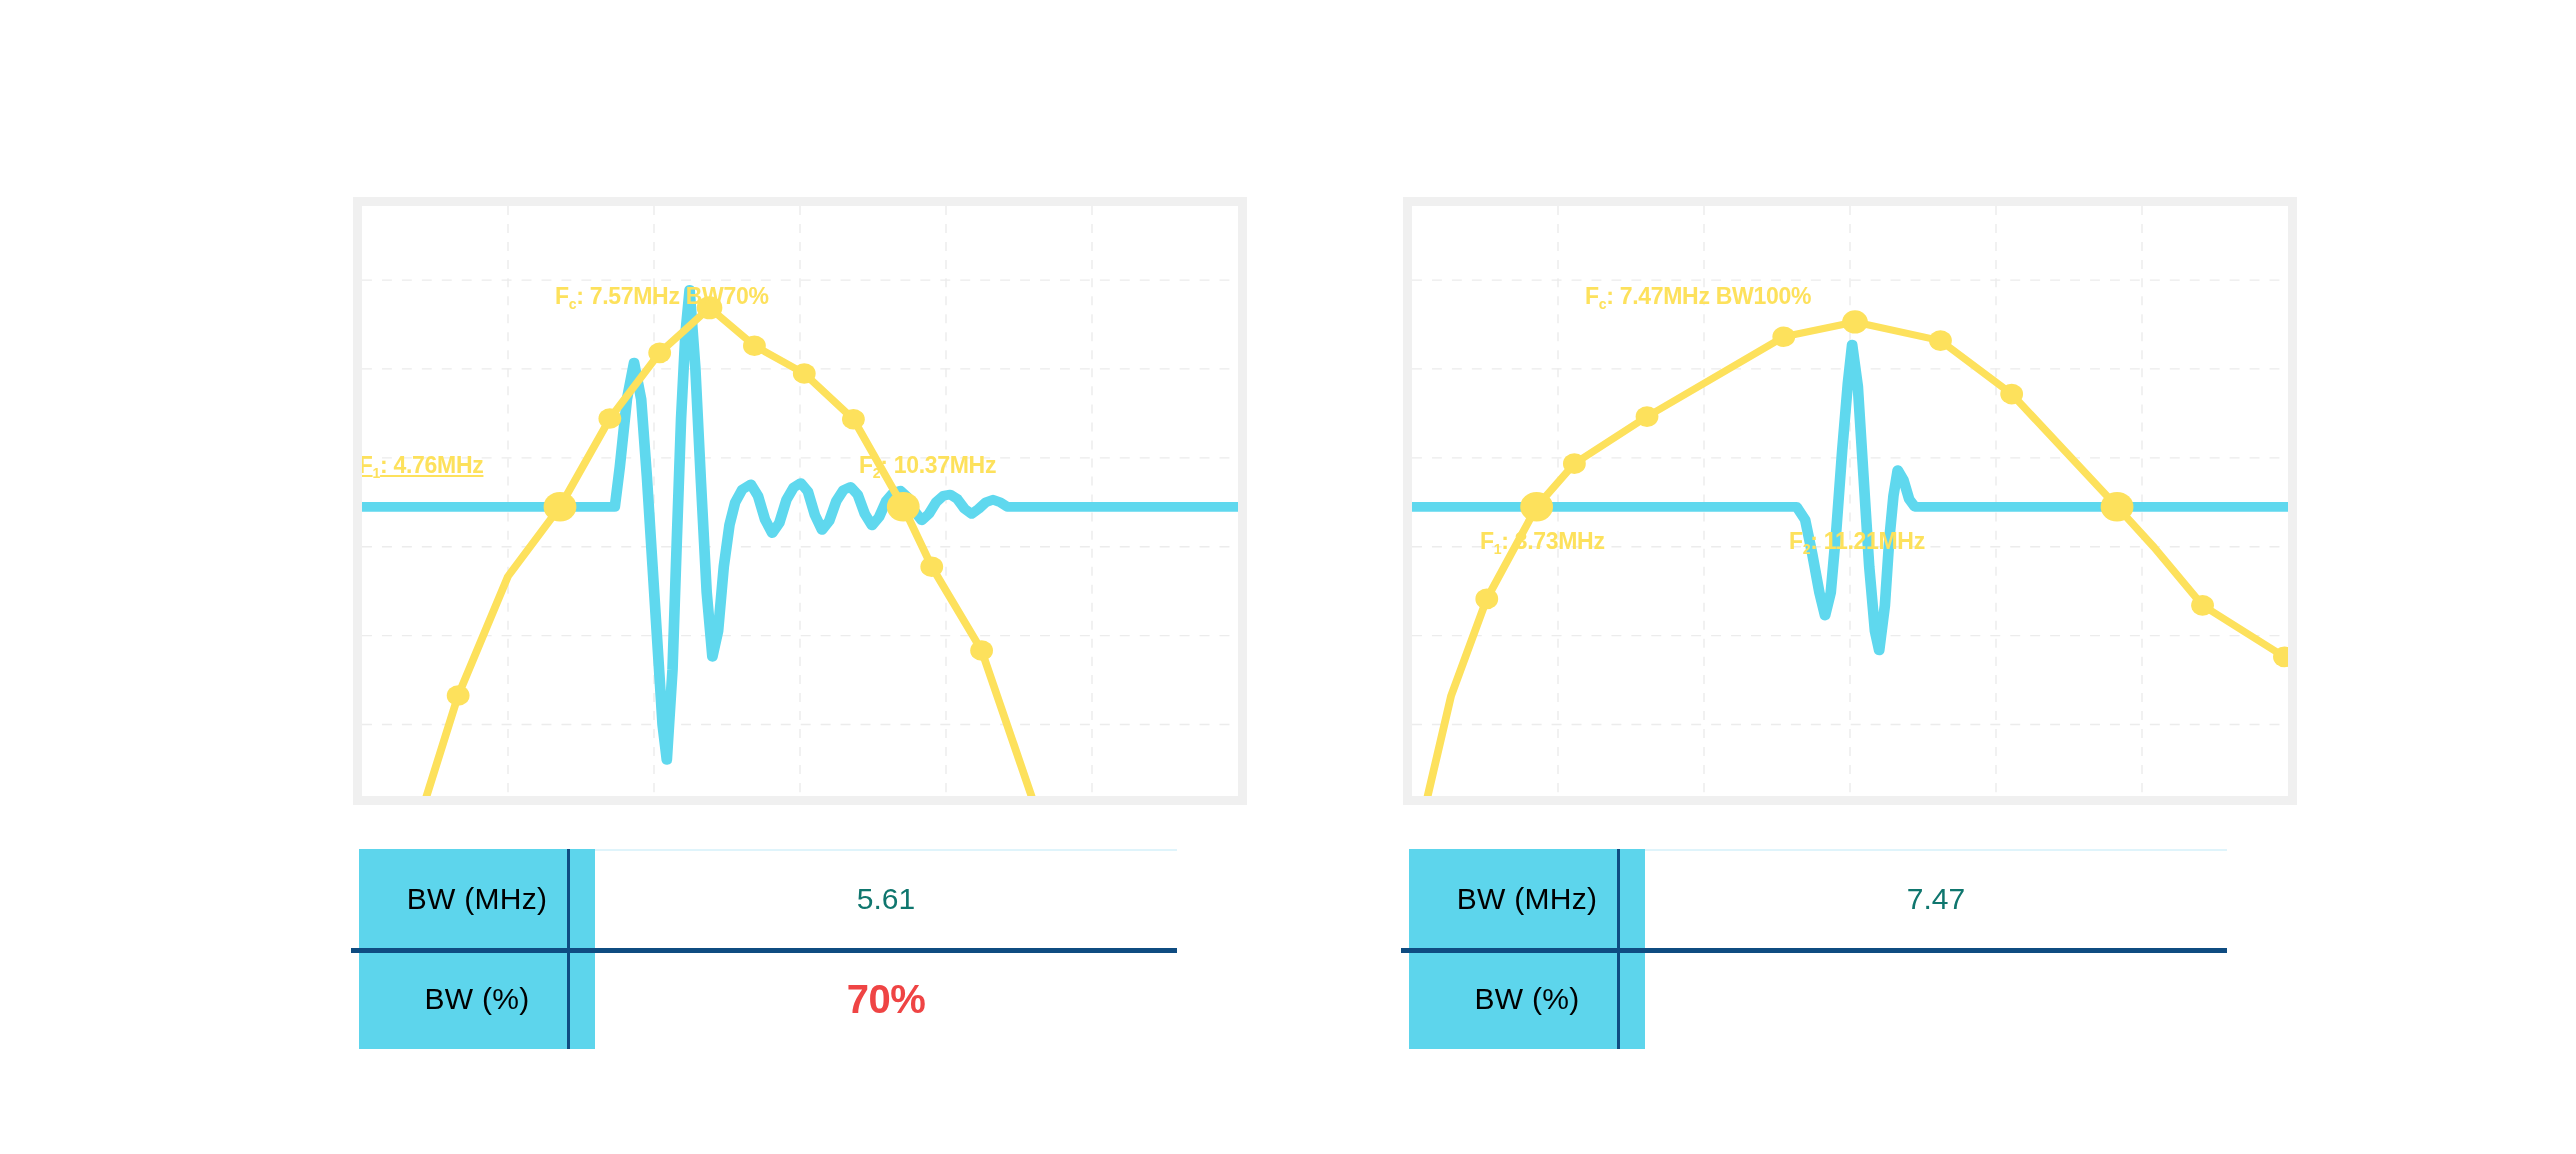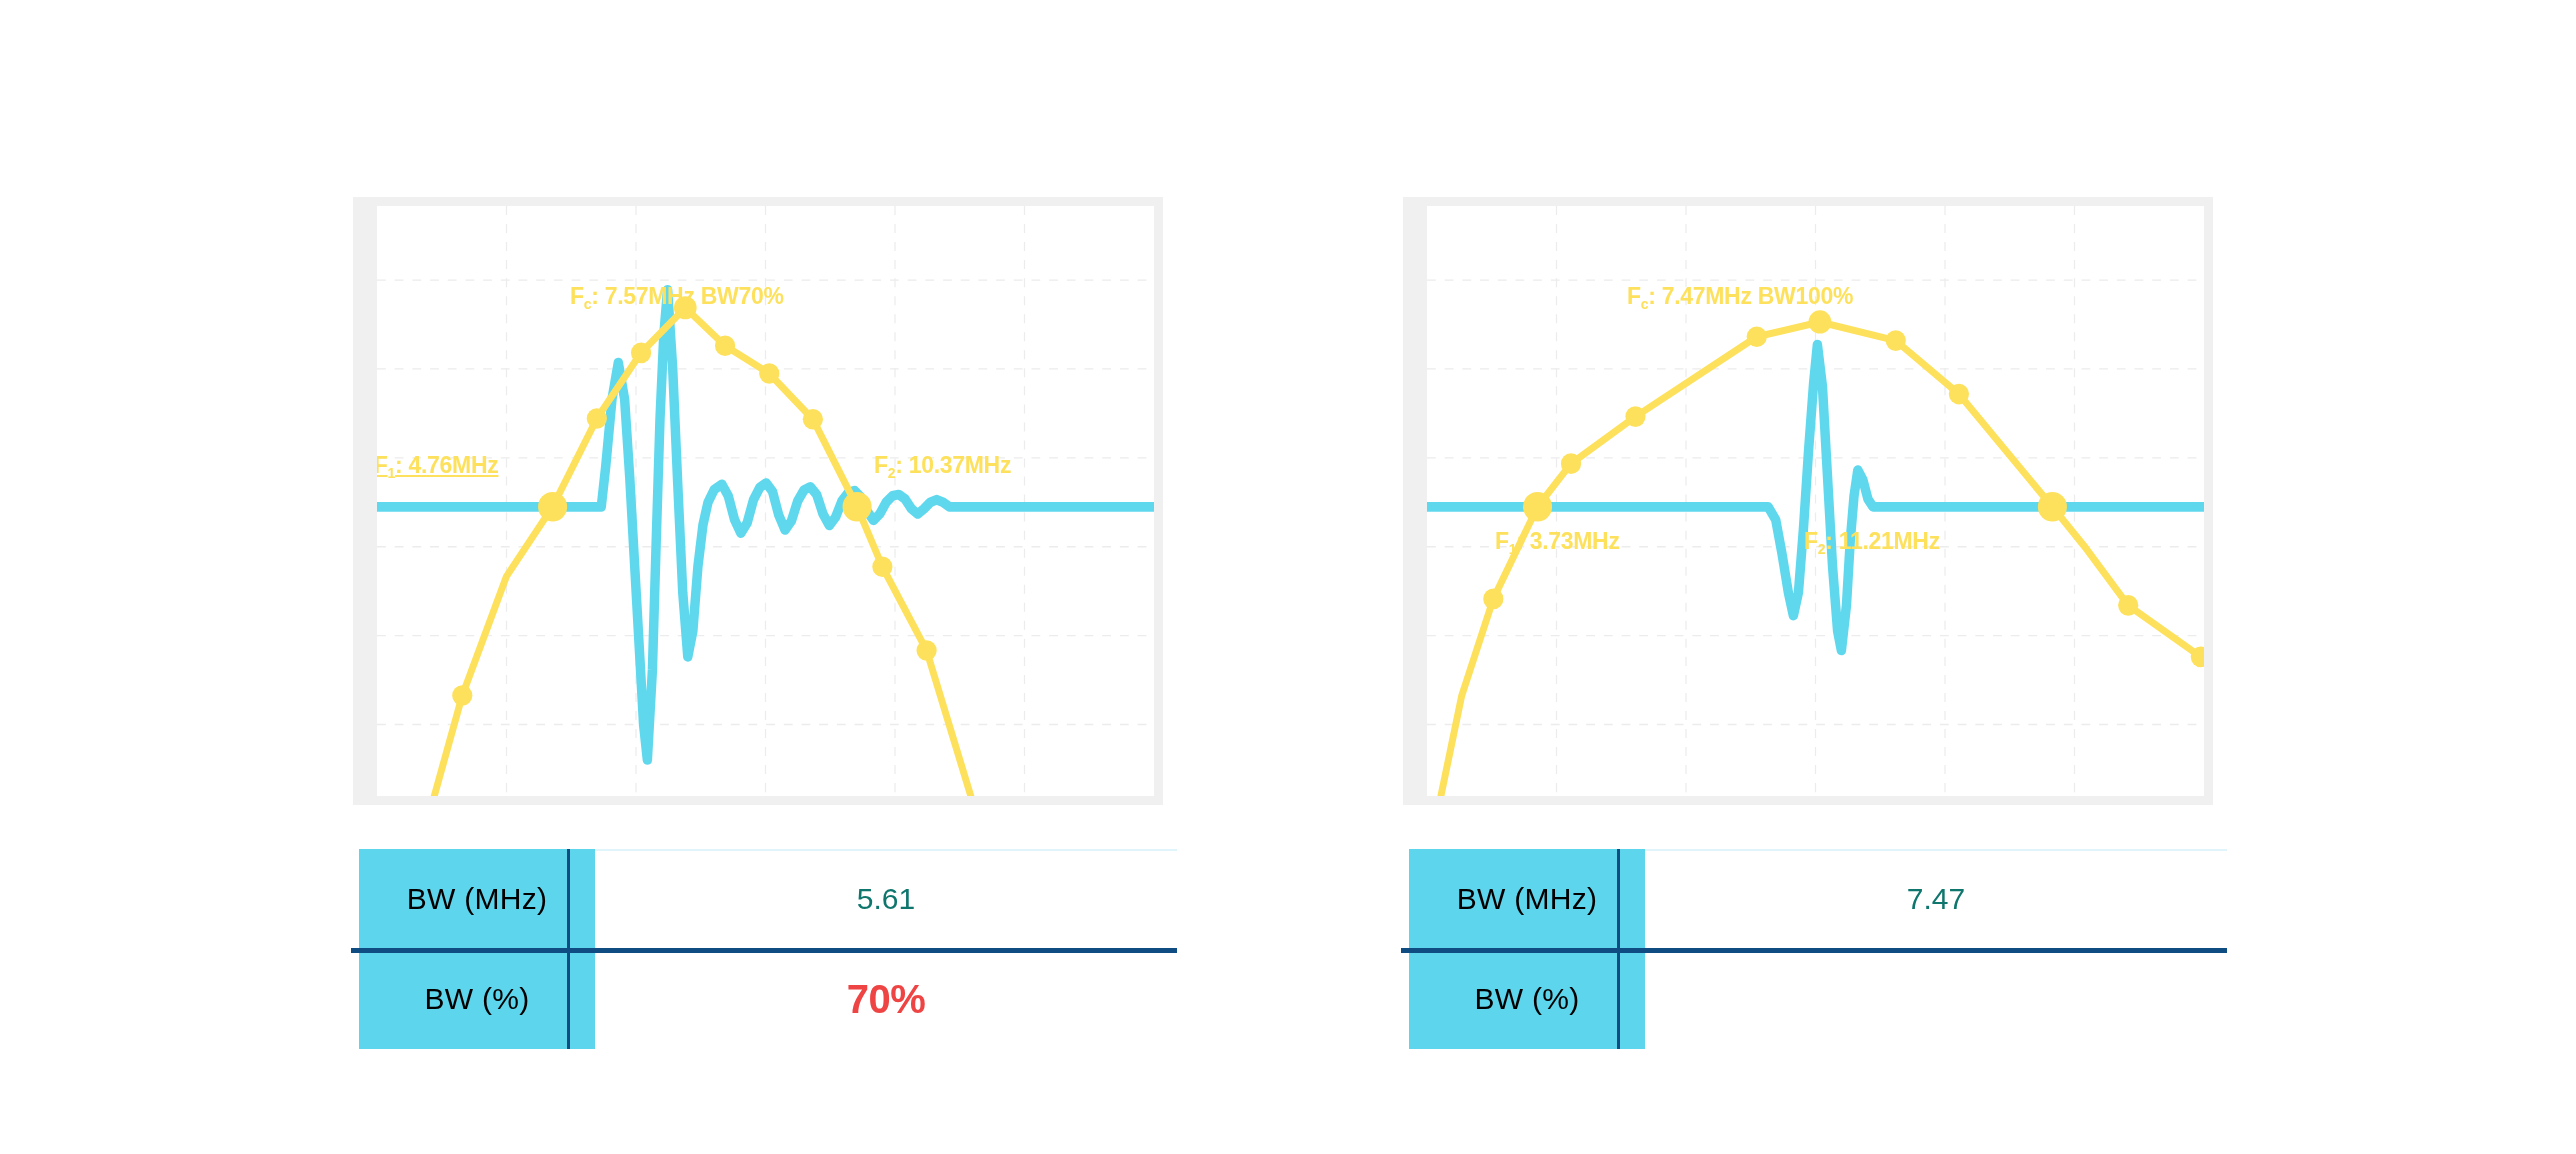--- a/index.html
+++ b/index.html
@@ -8,24 +8,24 @@
     font-family:"Liberation Sans", sans-serif;
     overflow:hidden;position:relative;
   }
   .panel{position:absolute;top:0;height:1154px;width:1288px;}
   .panel.left{left:0;}
   .panel.right{left:1050px;}
 
   
   .chart-frame{
     position:absolute;left:353px;top:197px;
-    width:810px;height:608px;
+    width:894px;height:608px;
     background:#f0f0f0;
     box-sizing:border-box;
-    padding:9px 9px 9px 24px;
+    padding:9px 9px 9px 9px;
   }
   .plot{
     position:relative;width:100%;height:100%;
     background:#ffffff;overflow:hidden;
   }
   .plot svg{position:absolute;left:0;top:0;width:100%;height:100%;display:block;}
 
   
   .clabel{
     position:absolute;
@@ -198,21 +198,21 @@
           <circle cx="522" cy="203" r="16"></circle>
           <circle cx="622" cy="180" r="18"></circle>
           <circle cx="742" cy="209" r="16"></circle>
           <circle cx="842" cy="292" r="16"></circle>
           <circle cx="990" cy="467" r="23"></circle>
           <circle cx="1110" cy="620" r="16"></circle>
           <circle cx="1225" cy="700" r="16"></circle>
         </g>
       </svg>
 
-      <div class="clabel" style="left:200px;top:77px;">
+      <div class="clabel" style="left:173px;top:77px;">
         <span>F</span><sub>c</sub><span>: 7.47MHz BW100%</span>
       </div>
 
       <div class="clabel" style="left:68px;top:322px;">
         <span>F</span><sub>1</sub><span>: 3.73MHz</span>
       </div>
 
       <div class="clabel" style="left:377px;top:322px;">
         <span>F</span><sub>2</sub><span>: 11.21MHz</span>
       </div>

